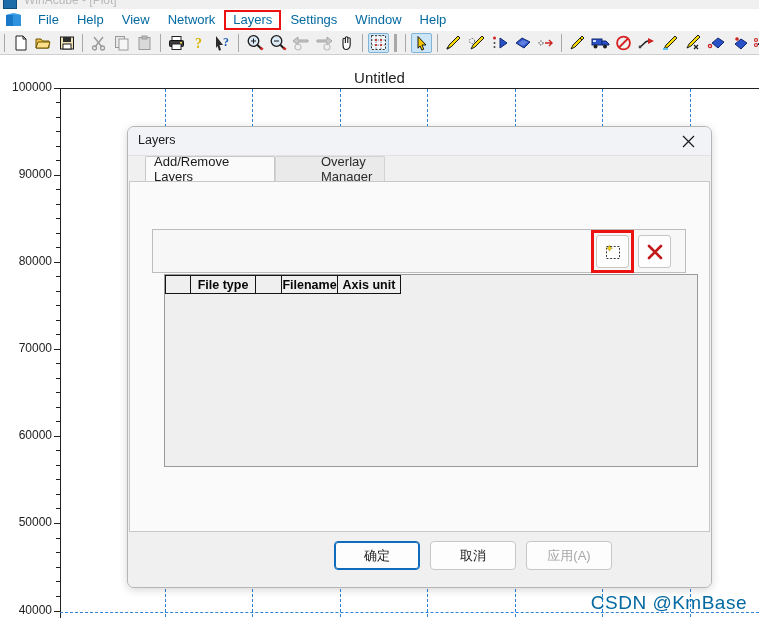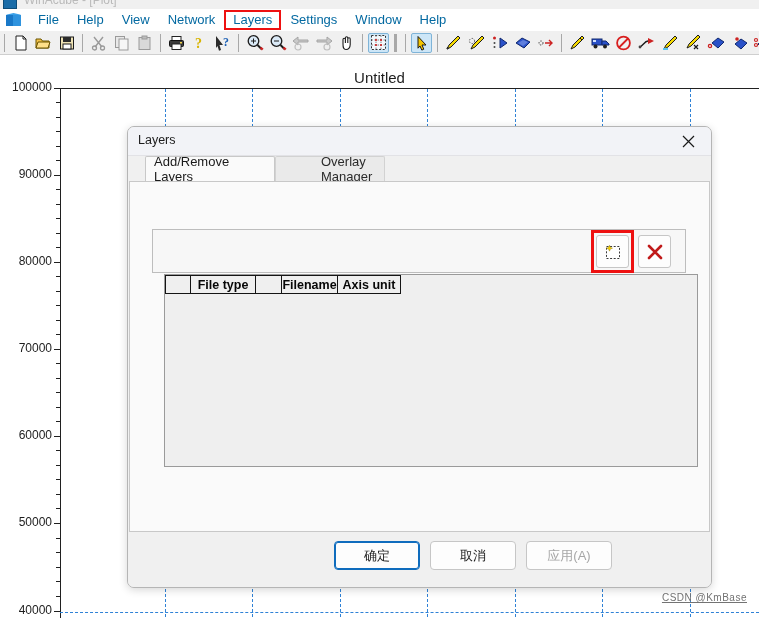--- a/index.html
+++ b/index.html
@@ -127,23 +127,22 @@
   .vgrid {
     position: absolute; top: 34px; width: 0; height: 578px;
     border-left: 1px dashed #2f82d6;
   }
   .hgrid-bottom {
     position: absolute; left: 60px; top: 557px; width: 699px; height: 0;
     border-top: 1px dashed #2f82d6;
   }
   #watermark {
     position: absolute; right: 12px; top: 537px;
-    font-size: 10px; color: #737373; letter-spacing: 0.5px;
+    font-size: 19px; color: #0369a1; letter-spacing: 0.5px;
     user-select: none;
-    text-decoration: underline;
   }
 
   
   #dialog {
     position: absolute; left: 127px; top: 126px; width: 585px; height: 462px;
     background: #f0f0f0;
     border: 1px solid #b5b5b5;
     border-radius: 7px;
     box-shadow: 0 2px 9px rgba(0,0,0,0.16);
     overflow: hidden;

